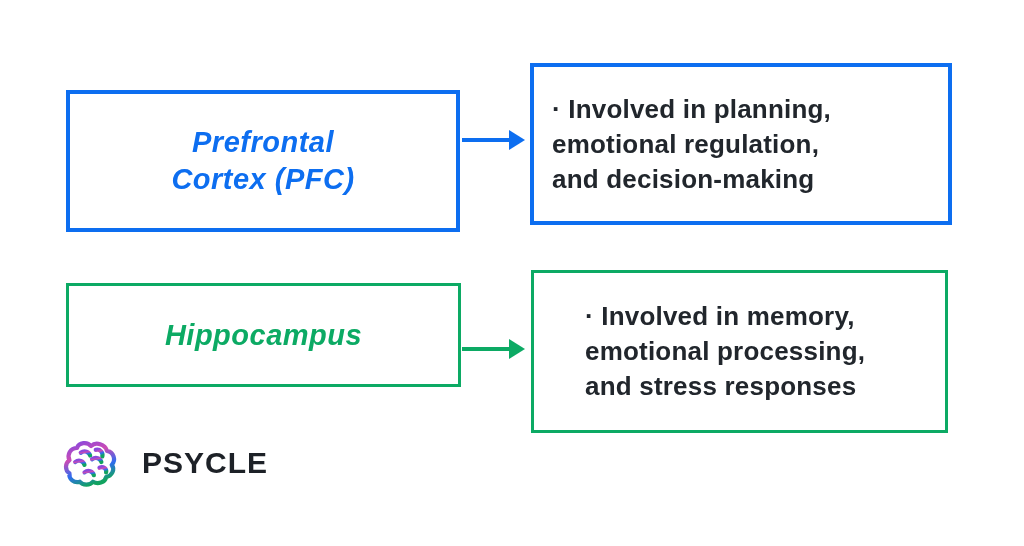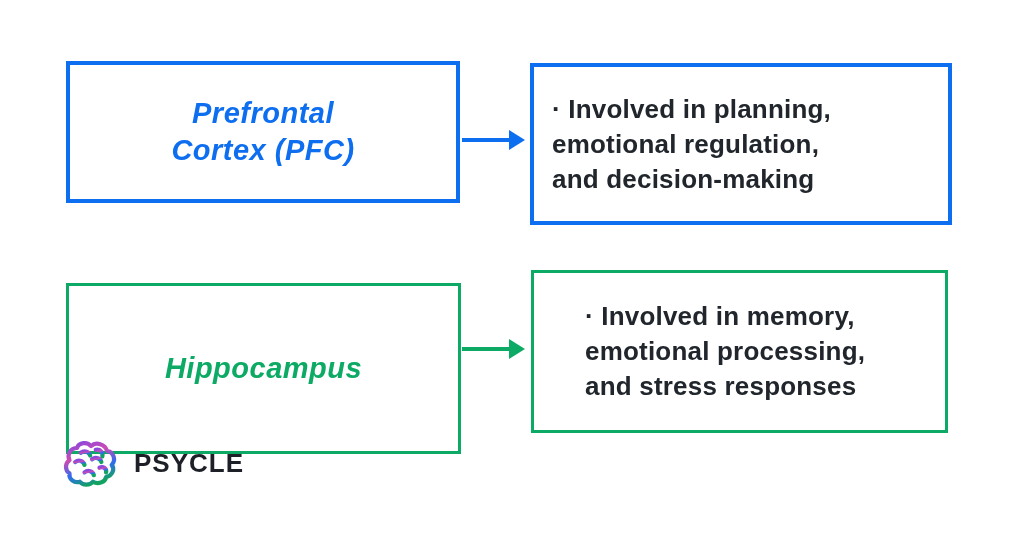--- a/index.html
+++ b/index.html
@@ -26,30 +26,30 @@
   }
   .desc-box {
     position: absolute;
     box-sizing: border-box;
     display: flex;
     align-items: center;
     background: #ffffff;
   }
 
   .box-pfc {
-    left: 66px; top: 61px; width: 394px; height: 142px;
+    left: 66px; top: 90px; width: 394px; height: 142px;
     border: 4px solid #0d6ef0;
   }
   .box-pfc-desc {
     left: 530px; top: 63px; width: 422px; height: 162px;
     border: 4px solid #0d6ef0;
     padding-left: 18px;
   }
   .box-hippo {
-    left: 66px; top: 283px; width: 395px; height: 171px;
+    left: 66px; top: 283px; width: 395px; height: 104px;
     border: 3px solid #0caa64;
   }
   .box-hippo-desc {
     left: 531px; top: 270px; width: 417px; height: 163px;
     border: 3px solid #0caa64;
     padding-left: 51px;
   }
 
   
   .node-label {
@@ -80,24 +80,24 @@
 
   
   .logo {
     position: absolute;
     left: 62px; top: 436px;
     display: flex;
     align-items: center;
   }
   .logo-icon { width: 60px; height: 54px; }
   .logo-text {
-    margin-left: 12px;
+    margin-left: 20px;
     color: #1d2127;
     font-weight: bold;
-    font-size: 26px;
+    font-size: 30px;
     letter-spacing: 1px;
   }
 </style>
 </head>
 <body>
 
 <div class="canvas">
 
   <div class="node-box box-pfc">
     <div class="node-label label-blue">Prefrontal

